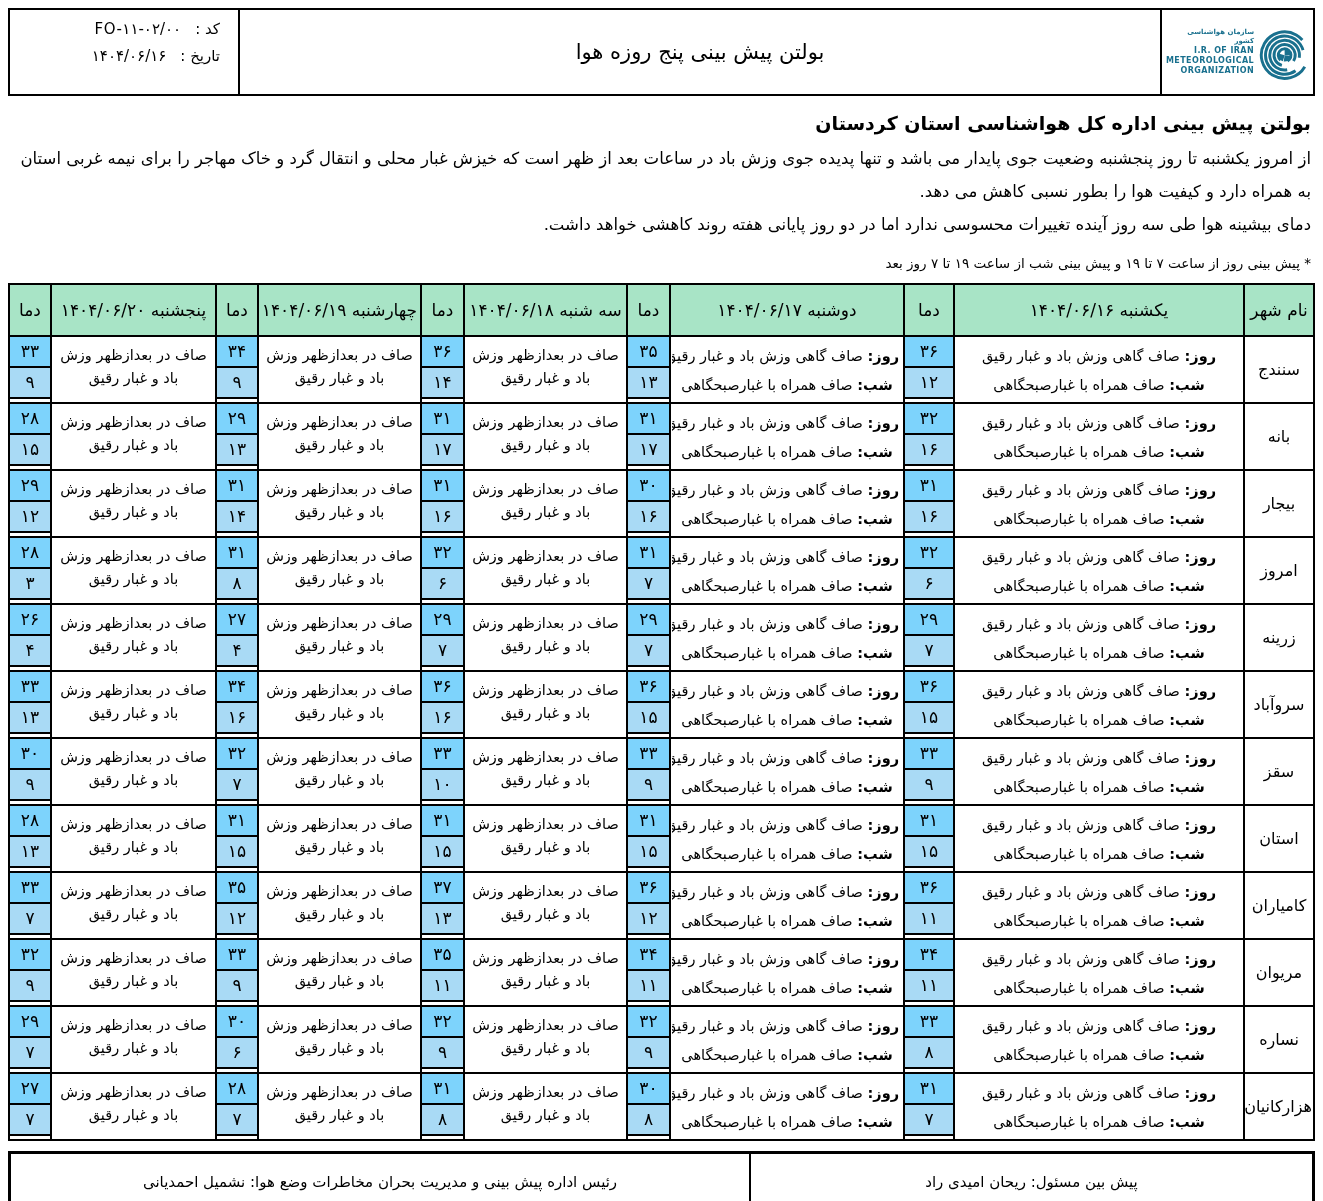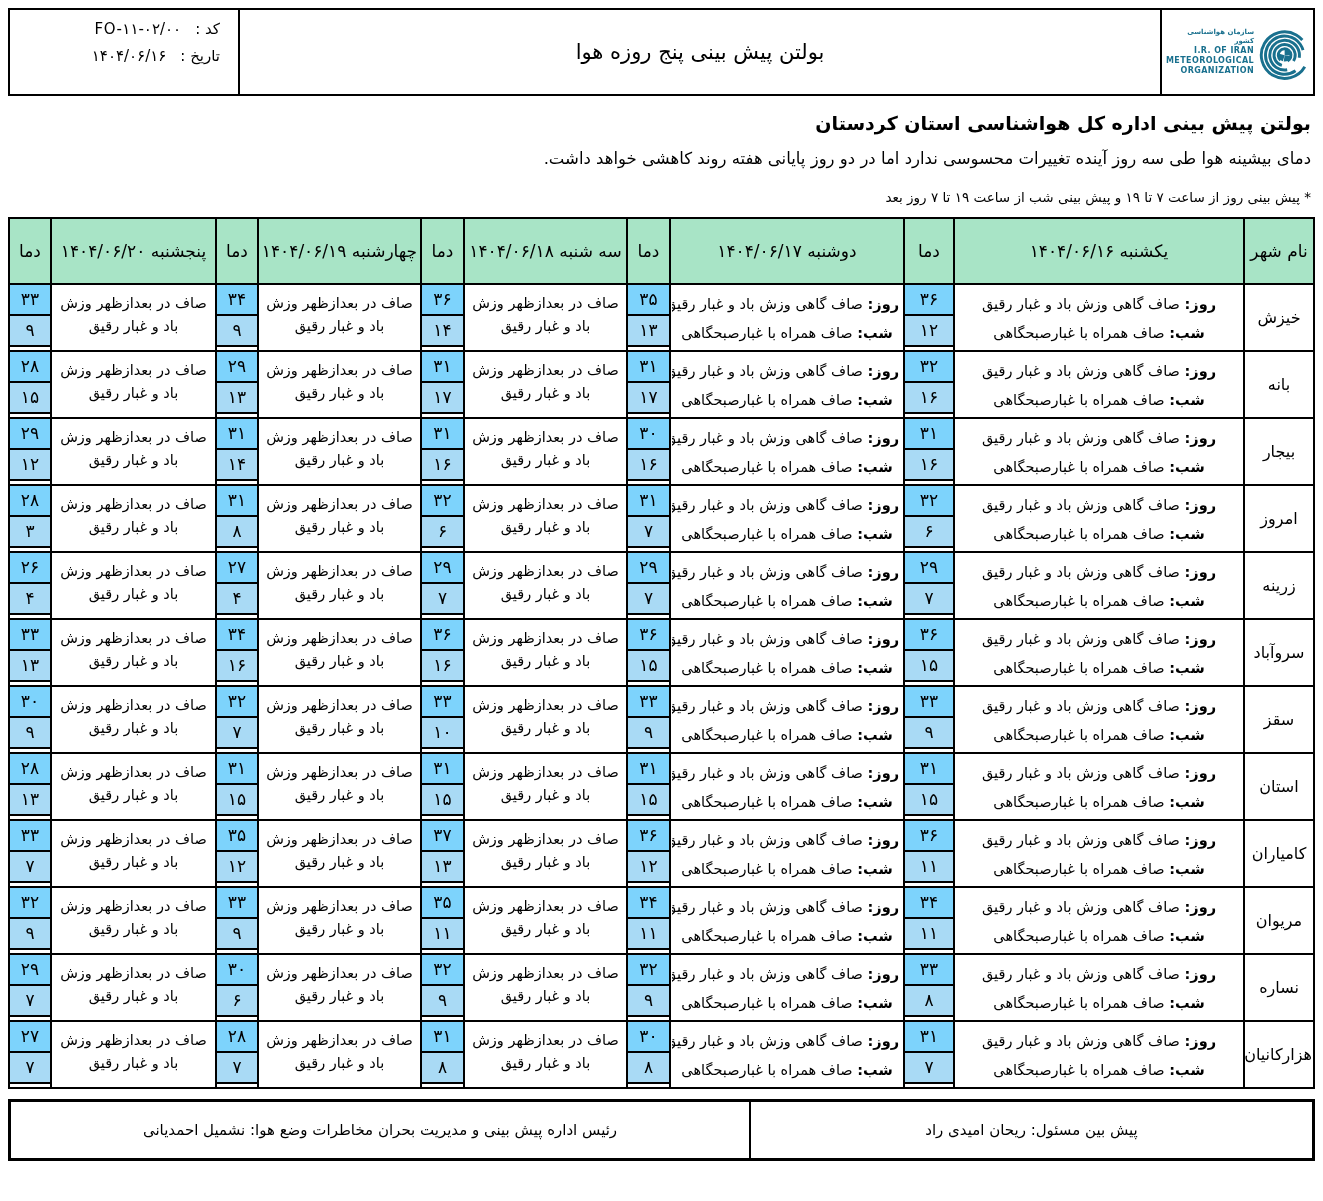--- a/index.html
+++ b/index.html
@@ -37,21 +37,21 @@
   .intro h2{font-size:19px;margin:16px 0 8px 0;}
   .intro p{font-size:16.5px;line-height:33px;margin:0;text-align:right;}
   .footnote{font-size:13.5px;margin-top:14px;padding-left:2px;text-align:right;}
 
   
   table.fc{
     border-collapse:collapse;table-layout:fixed;width:1307px;margin-top:12px;
     direction:rtl;
   }
   table.fc th,table.fc td{border:2px solid #000;box-sizing:border-box;overflow:hidden;}
-  table.fc th{height:66px;font-weight:normal;font-size:17px;text-align:center;}
+  table.fc th{height:52px;font-weight:normal;font-size:17px;text-align:center;}
   .hdr{background: #a8e4c6;}
   td.city,th.city{text-align:center;font-size:16px;}
   td.desc,th.desc{border-left-style:dashed;}
   td.temp,th.temp{border-right-style:dashed;}
   td.desc{vertical-align:top;padding:5px 4px 0 4px;text-align:center;font-size:14.5px;border-radius:9px;}
   td.desc .fl{line-height:29px;white-space:nowrap;}
   td.desc .fl.simple{white-space:normal;line-height:23px;padding-top:2px;}
   tbody tr{height:67px;}
   td.temp{vertical-align:top;padding:0;}
   .tmax,.tmin{
@@ -108,20 +108,21 @@
           <path d="M54 60 L54 48 A12 12 0 0 1 66 60 Z"></path>
           <path d="M54 60 L66 60 A12 12 0 0 1 54 72 Z" transform="rotate(8 54 60)"></path>
           <path d="M54 60 L54 72 A12 12 0 0 1 42 60 Z" transform="rotate(16 54 60)"></path>
         </g>
       </svg>
     </div>
   </div>
 
   <div class="intro">
     <h2>بولتن پیش بینی اداره کل هواشناسی استان کردستان</h2>
+    <p>از امروز یکشنبه تا روز پنجشنبه وضعیت جوی پایدار می باشد و تنها پدیده جوی وزش باد در ساعات بعد از ظهر است که خیزش غبار محلی و انتقال گرد و خاک مهاجر را برای نیمه غربی استان به همراه دارد و کیفیت هوا را بطور نسبی کاهش می دهد.</p>
     <p>دمای بیشینه هوا طی سه روز آینده تغییرات محسوسی ندارد اما در دو روز پایانی هفته روند کاهشی خواهد داشت.</p>
     <div class="footnote">* پیش بینی روز از ساعت ۷ تا ۱۹ و پیش بینی شب از ساعت ۱۹ تا ۷ روز بعد</div>
   </div>
 
   <table class="fc" id="forecast-table">
       <colgroup>
         <col style="width:70px">
         <col style="width:290px">
         <col style="width:50px">
         <col style="width:234px">
@@ -143,21 +144,21 @@
           <th class="desc hdr">سه شنبه ۱۴۰۴/۰۶/۱۸</th>
           <th class="temp hdr">دما</th>
           <th class="desc hdr">چهارشنبه ۱۴۰۴/۰۶/۱۹</th>
           <th class="temp hdr">دما</th>
           <th class="desc hdr">پنجشنبه ۱۴۰۴/۰۶/۲۰</th>
           <th class="temp hdr">دما</th>
         </tr>
       </thead>
       <tbody>
         <tr>
-          <td class="city">خیزش</td>
+          <td class="city">سنندج</td>
           <td class="desc">
             <div class="fl"><b>روز:</b> <span>صاف گاهی وزش باد و غبار رقیق</span></div>
             <div class="fl"><b>شب:</b> <span>صاف همراه با غبارصبحگاهی</span></div>
           </td>
           <td class="temp">
             <div class="tmax">۳۶</div>
             <div class="tmin">۱۲</div>
           </td>
           <td class="desc">
             <div class="fl"><b>روز:</b> <span>صاف گاهی وزش باد و غبار رقیق</span></div>

